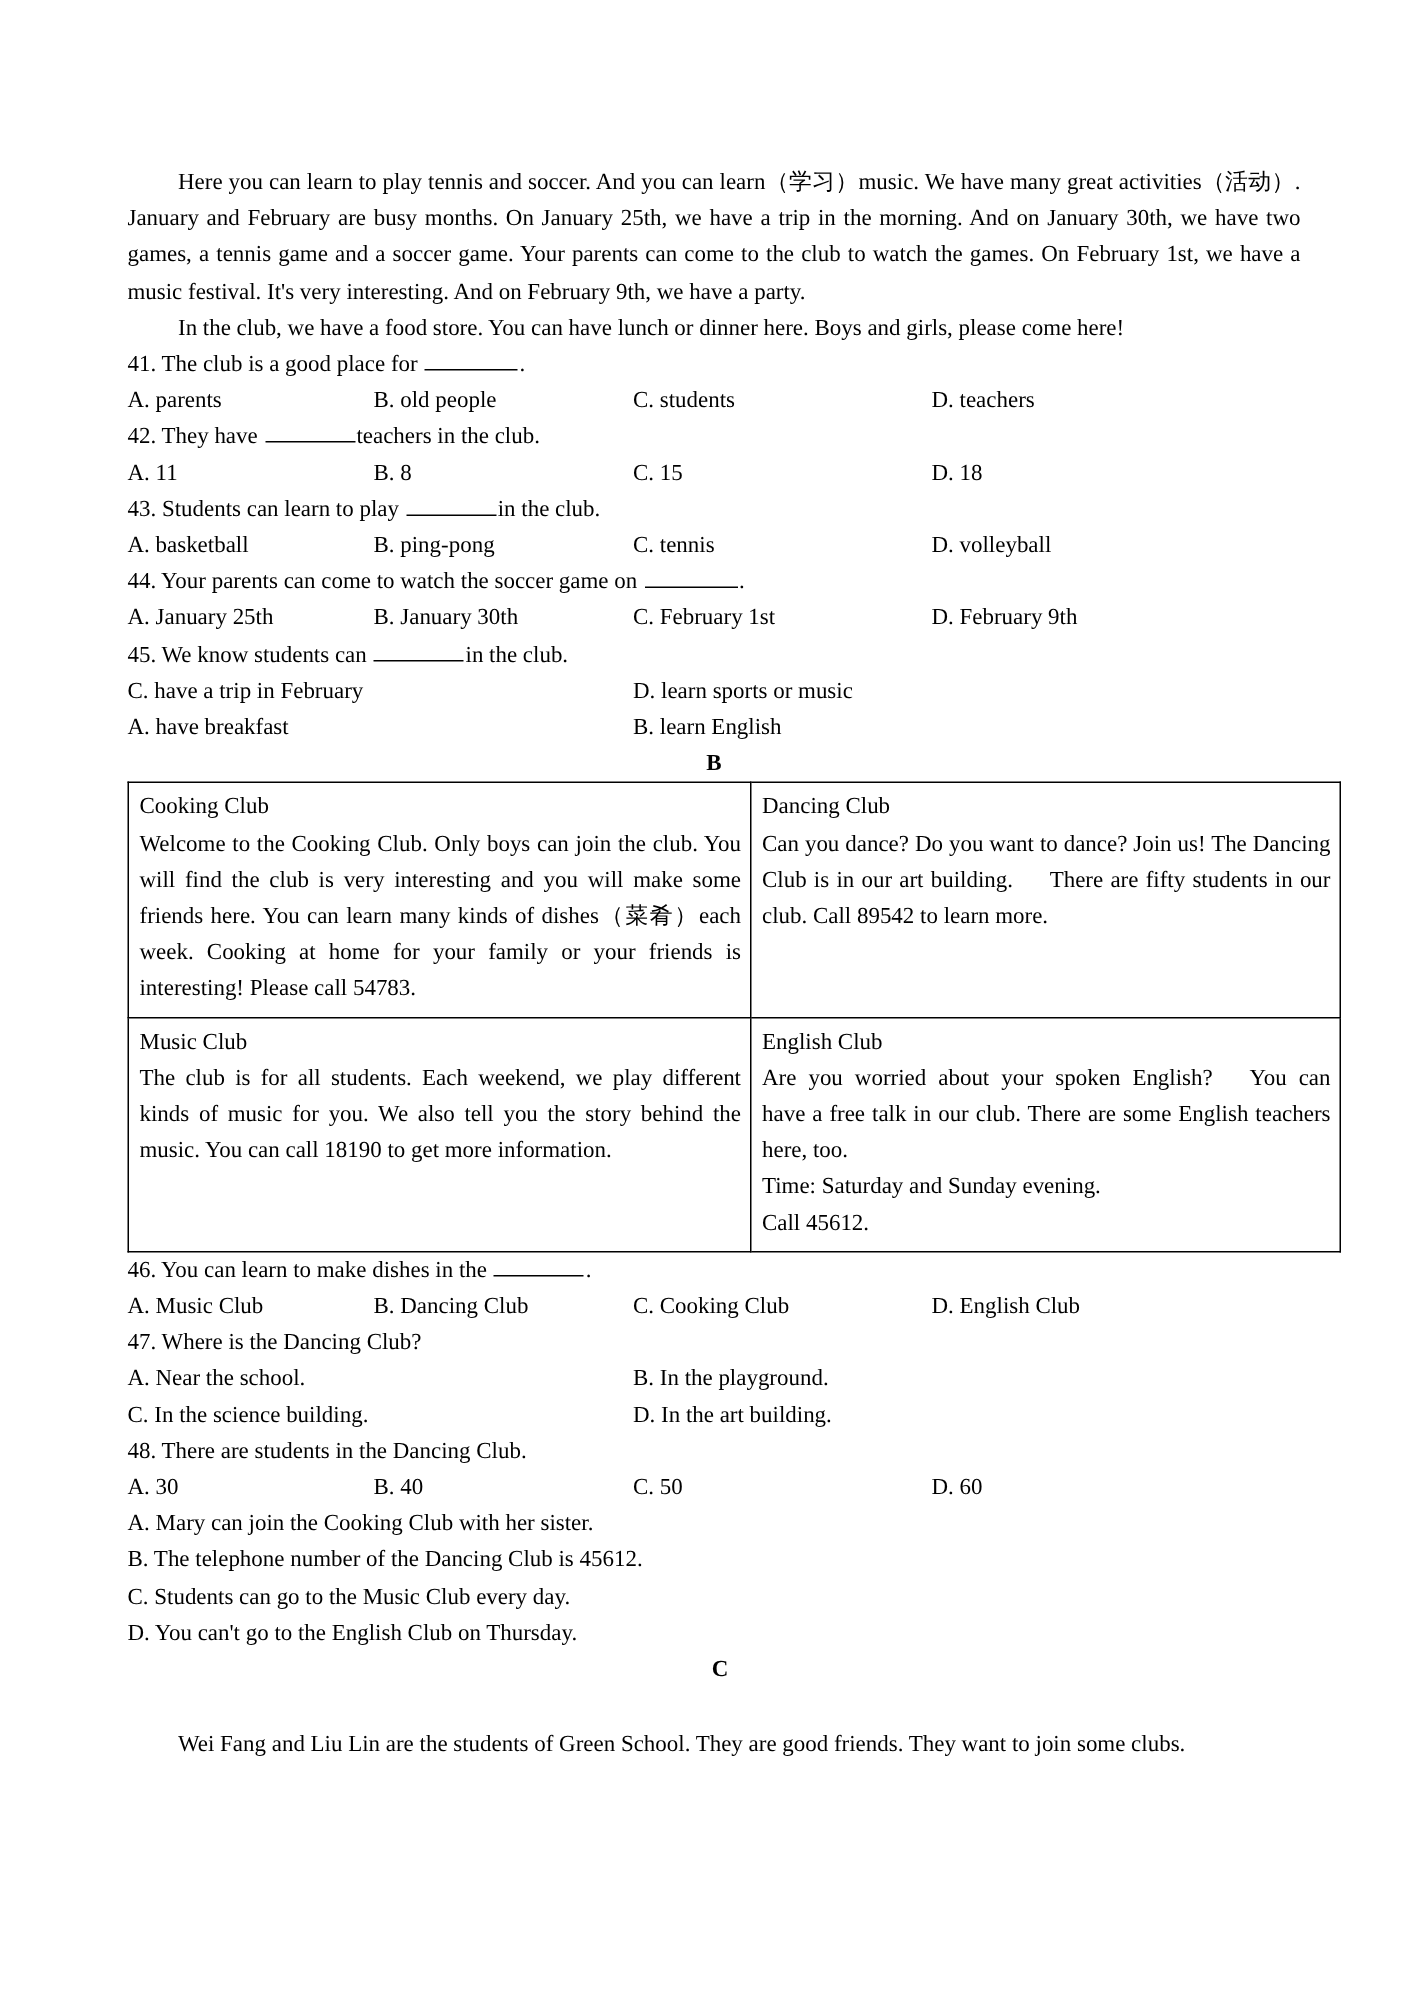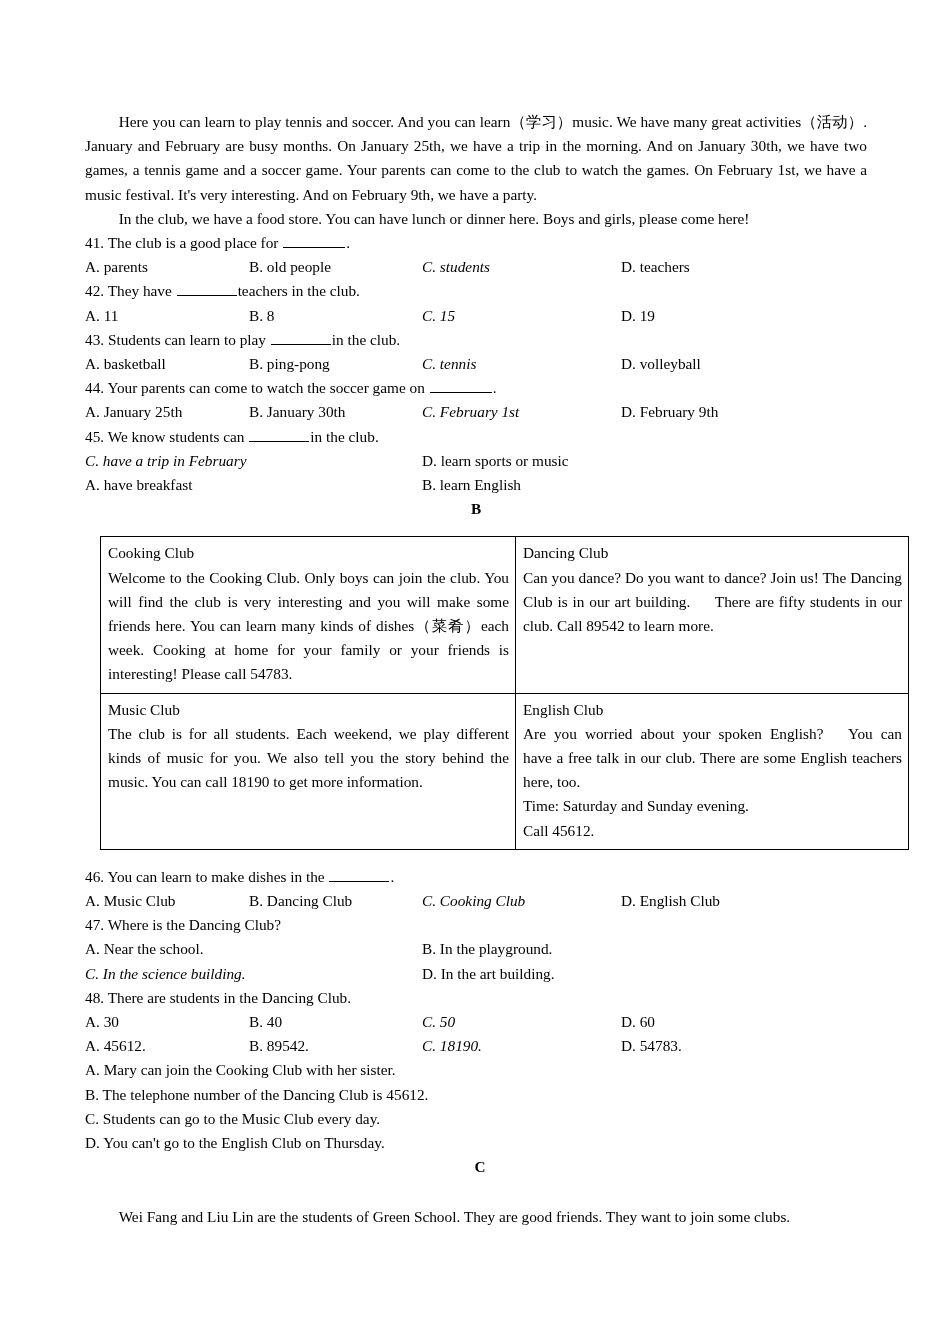--- a/index.html
+++ b/index.html
@@ -61,21 +61,21 @@
   .opts {
     font-size: 15.3px;
     line-height: 24.2px;
     position: relative;
     height: 24.2px;
     white-space: nowrap;
   }
   .opts span.op { position: absolute; top: 0; }
   .op.a { left: 0; }
   .op.b { left: 164px; }
-  .op.c { left: 337px; font-style: italic; }
+  .op.c { left: 337px; }
   .op.d { left: 536px; }
   
   .opts2 span.op { position: absolute; top: 0; }
   .opts2 .op.a { left: 0; }
   .opts2 .op.b { left: 337px; }
   .opts2 .op.c { left: 0; }
   .opts2 .op.d { left: 337px; }
 
   
   .section-letter {
@@ -85,21 +85,21 @@
     text-align: center;
     width: 100%;
   }
   .section-letter.c-letter { padding-left: 4px; }
 
   
   table.clubs {
     border-collapse: collapse;
     width: 782px;
     table-layout: fixed;
-    margin: 15px;
+    margin: 0;
   }
   table.clubs td {
     border: 1px solid #000;
     vertical-align: top;
     padding: 4px 6px 6px 7px;
     font-size: 15.3px;
     line-height: 24.2px;
   }
   table.clubs td.left  { width: 401px; }
   table.clubs td.right { width: 379px; }
@@ -131,21 +131,21 @@
       <span class="op d">D. teachers</span>
     </div>
 
     <div class="qline">
       <span>42. They have </span><span class="blank w2"></span><span>teachers in the club.</span>
     </div>
     <div class="opts">
       <span class="op a">A. 11</span>
       <span class="op b">B. 8</span>
       <span class="op c">C. 15</span>
-      <span class="op d">D. 19</span>
+      <span class="op d">D. 18</span>
     </div>
 
     <div class="qline">
       <span>43. Students can learn to play </span><span class="blank w2"></span><span>in the club.</span>
     </div>
     <div class="opts">
       <span class="op a">A. basketball</span>
       <span class="op b">B. ping-pong</span>
       <span class="op c">C. tennis</span>
       <span class="op d">D. volleyball</span>
@@ -223,26 +223,20 @@
     </div>
 
     <div class="qline">48. There are students in the Dancing Club.</div>
     <div class="opts">
       <span class="op a">A. 30</span>
       <span class="op b">B. 40</span>
       <span class="op c">C. 50</span>
       <span class="op d">D. 60</span>
     </div>
 
-    <div class="opts">
-      <span class="op a">A. 45612.</span>
-      <span class="op b">B. 89542.</span>
-      <span class="op c">C. 18190.</span>
-      <span class="op d">D. 54783.</span>
-    </div>
 
     <div class="qline">A. Mary can join the Cooking Club with her sister.</div>
     <div class="qline">B. The telephone number of the Dancing Club is 45612.</div>
     <div class="qline">C. Students can go to the Music Club every day.</div>
     <div class="qline">D. You can't go to the English Club on Thursday.</div>
 
     <div class="section-letter c-letter">C</div>
     <p class="para">Wei Fang and Liu Lin are the students of Green School. They are good friends. They want to join some clubs.</p>
 
   </div>

